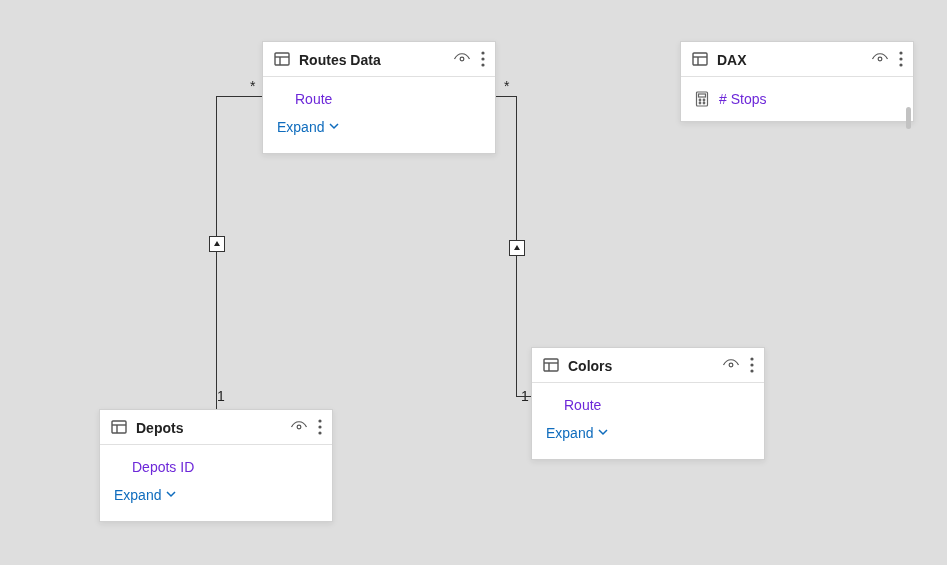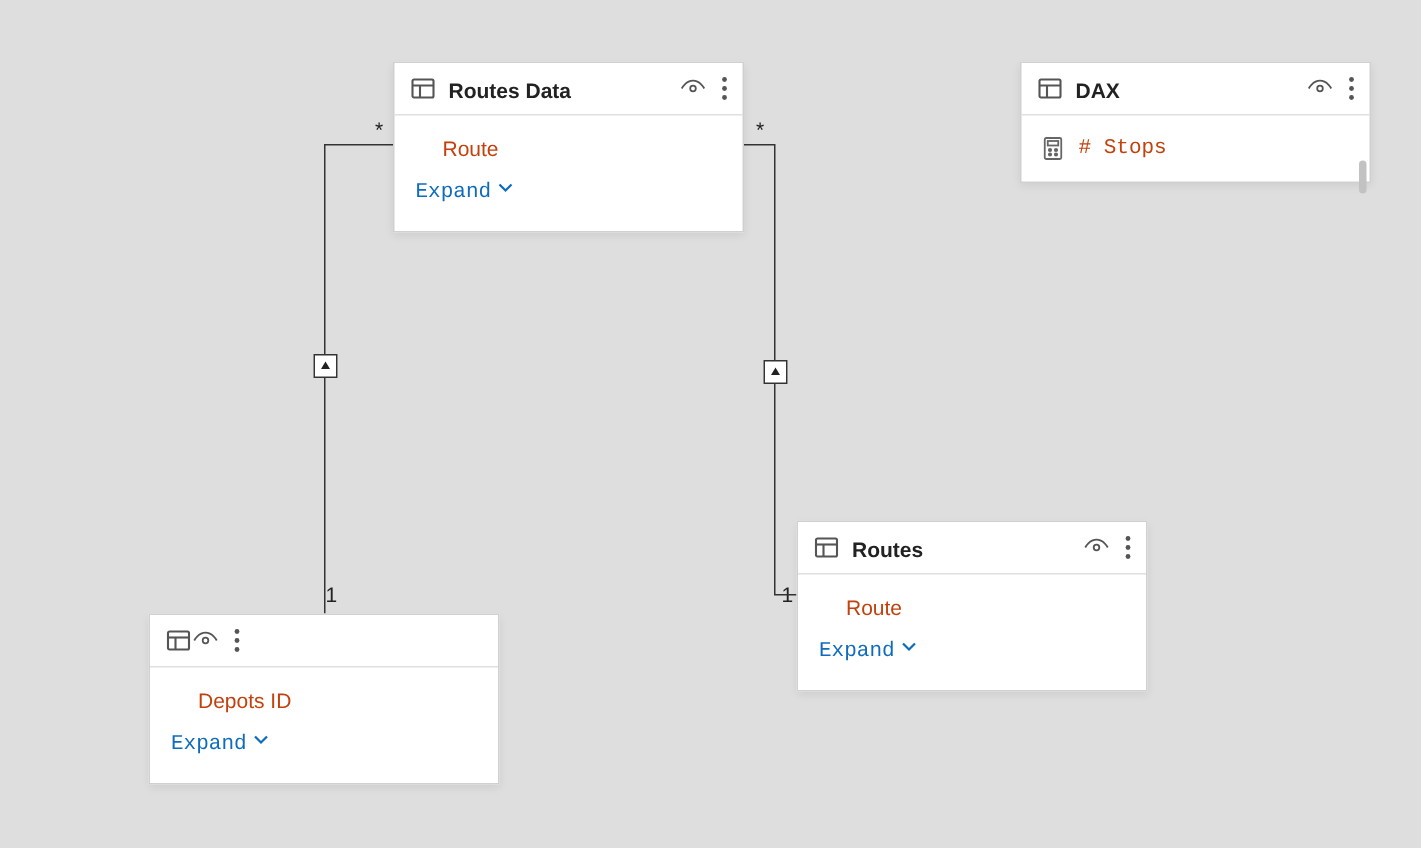--- a/index.html
+++ b/index.html
@@ -38,38 +38,36 @@
   .card-header .title {
     flex: 1 1 auto;
     margin-left: 8px;
   }
   .card-header .hdr-icons svg { display:block; }
   .card-body {
     padding: 8px 0;
   }
   .field-row {
     padding: 6px 14px 6px 32px;
-    color: #c2410c;
+    color: #6d28d9;
   }
   .field-row.with-icon {
     padding-left: 14px;
     display:flex;
     align-items:center;
     gap:10px;
-    font-family:Liberation Mono, monospace;
   }
   .expand-row {
     padding: 6px 14px 10px 14px;
     color: #0f6cbd;
     font-size: 14px;
     display:flex;
     align-items:center;
     gap:4px;
     cursor:pointer;
-    font-family:Liberation Mono, monospace;
   }
   .chev {
     display:inline-block;
   }
   .eye svg, .dots svg, .tbl-icon svg, .calc-icon svg { display:block; }
   .hdr-icons {
     display:flex;
     align-items:center;
     gap:10px;
   }
@@ -231,20 +229,21 @@
 
   <div class="card" style="left:99px; top:409px; width:234px;">
     <div class="card-header">
       <span class="tbl-icon">
         <svg width="18" height="18" viewBox="0 0 18 18" fill="none" stroke="#555" stroke-width="1.4">
           <rect x="2" y="3" width="14" height="12" rx="1"></rect>
           <line x1="2" y1="7" x2="16" y2="7"></line>
           <line x1="7" y1="7" x2="7" y2="15"></line>
         </svg>
       </span>
+      <span class="title">Depots</span>
       <span class="hdr-icons">
         <span class="eye">
           <svg width="18" height="18" viewBox="0 0 24 24" fill="none" stroke="#555" stroke-width="1.6">
             <path d="M2 12s3.5-7 10-7 10 7 10 7"></path>
             <circle cx="12" cy="12" r="2.5"></circle>
           </svg>
         </span>
         <span class="dots">
           <svg width="4" height="16" viewBox="0 0 4 16" fill="#555">
             <circle cx="2" cy="2" r="1.6"></circle>
@@ -269,21 +268,21 @@
 
   <div class="card" style="left:531px; top:347px; width:234px;">
     <div class="card-header">
       <span class="tbl-icon">
         <svg width="18" height="18" viewBox="0 0 18 18" fill="none" stroke="#555" stroke-width="1.4">
           <rect x="2" y="3" width="14" height="12" rx="1"></rect>
           <line x1="2" y1="7" x2="16" y2="7"></line>
           <line x1="7" y1="7" x2="7" y2="15"></line>
         </svg>
       </span>
-      <span class="title">Routes</span>
+      <span class="title">Colors</span>
       <span class="hdr-icons">
         <span class="eye">
           <svg width="18" height="18" viewBox="0 0 24 24" fill="none" stroke="#555" stroke-width="1.6">
             <path d="M2 12s3.5-7 10-7 10 7 10 7"></path>
             <circle cx="12" cy="12" r="2.5"></circle>
           </svg>
         </span>
         <span class="dots">
           <svg width="4" height="16" viewBox="0 0 4 16" fill="#555">
             <circle cx="2" cy="2" r="1.6"></circle>

